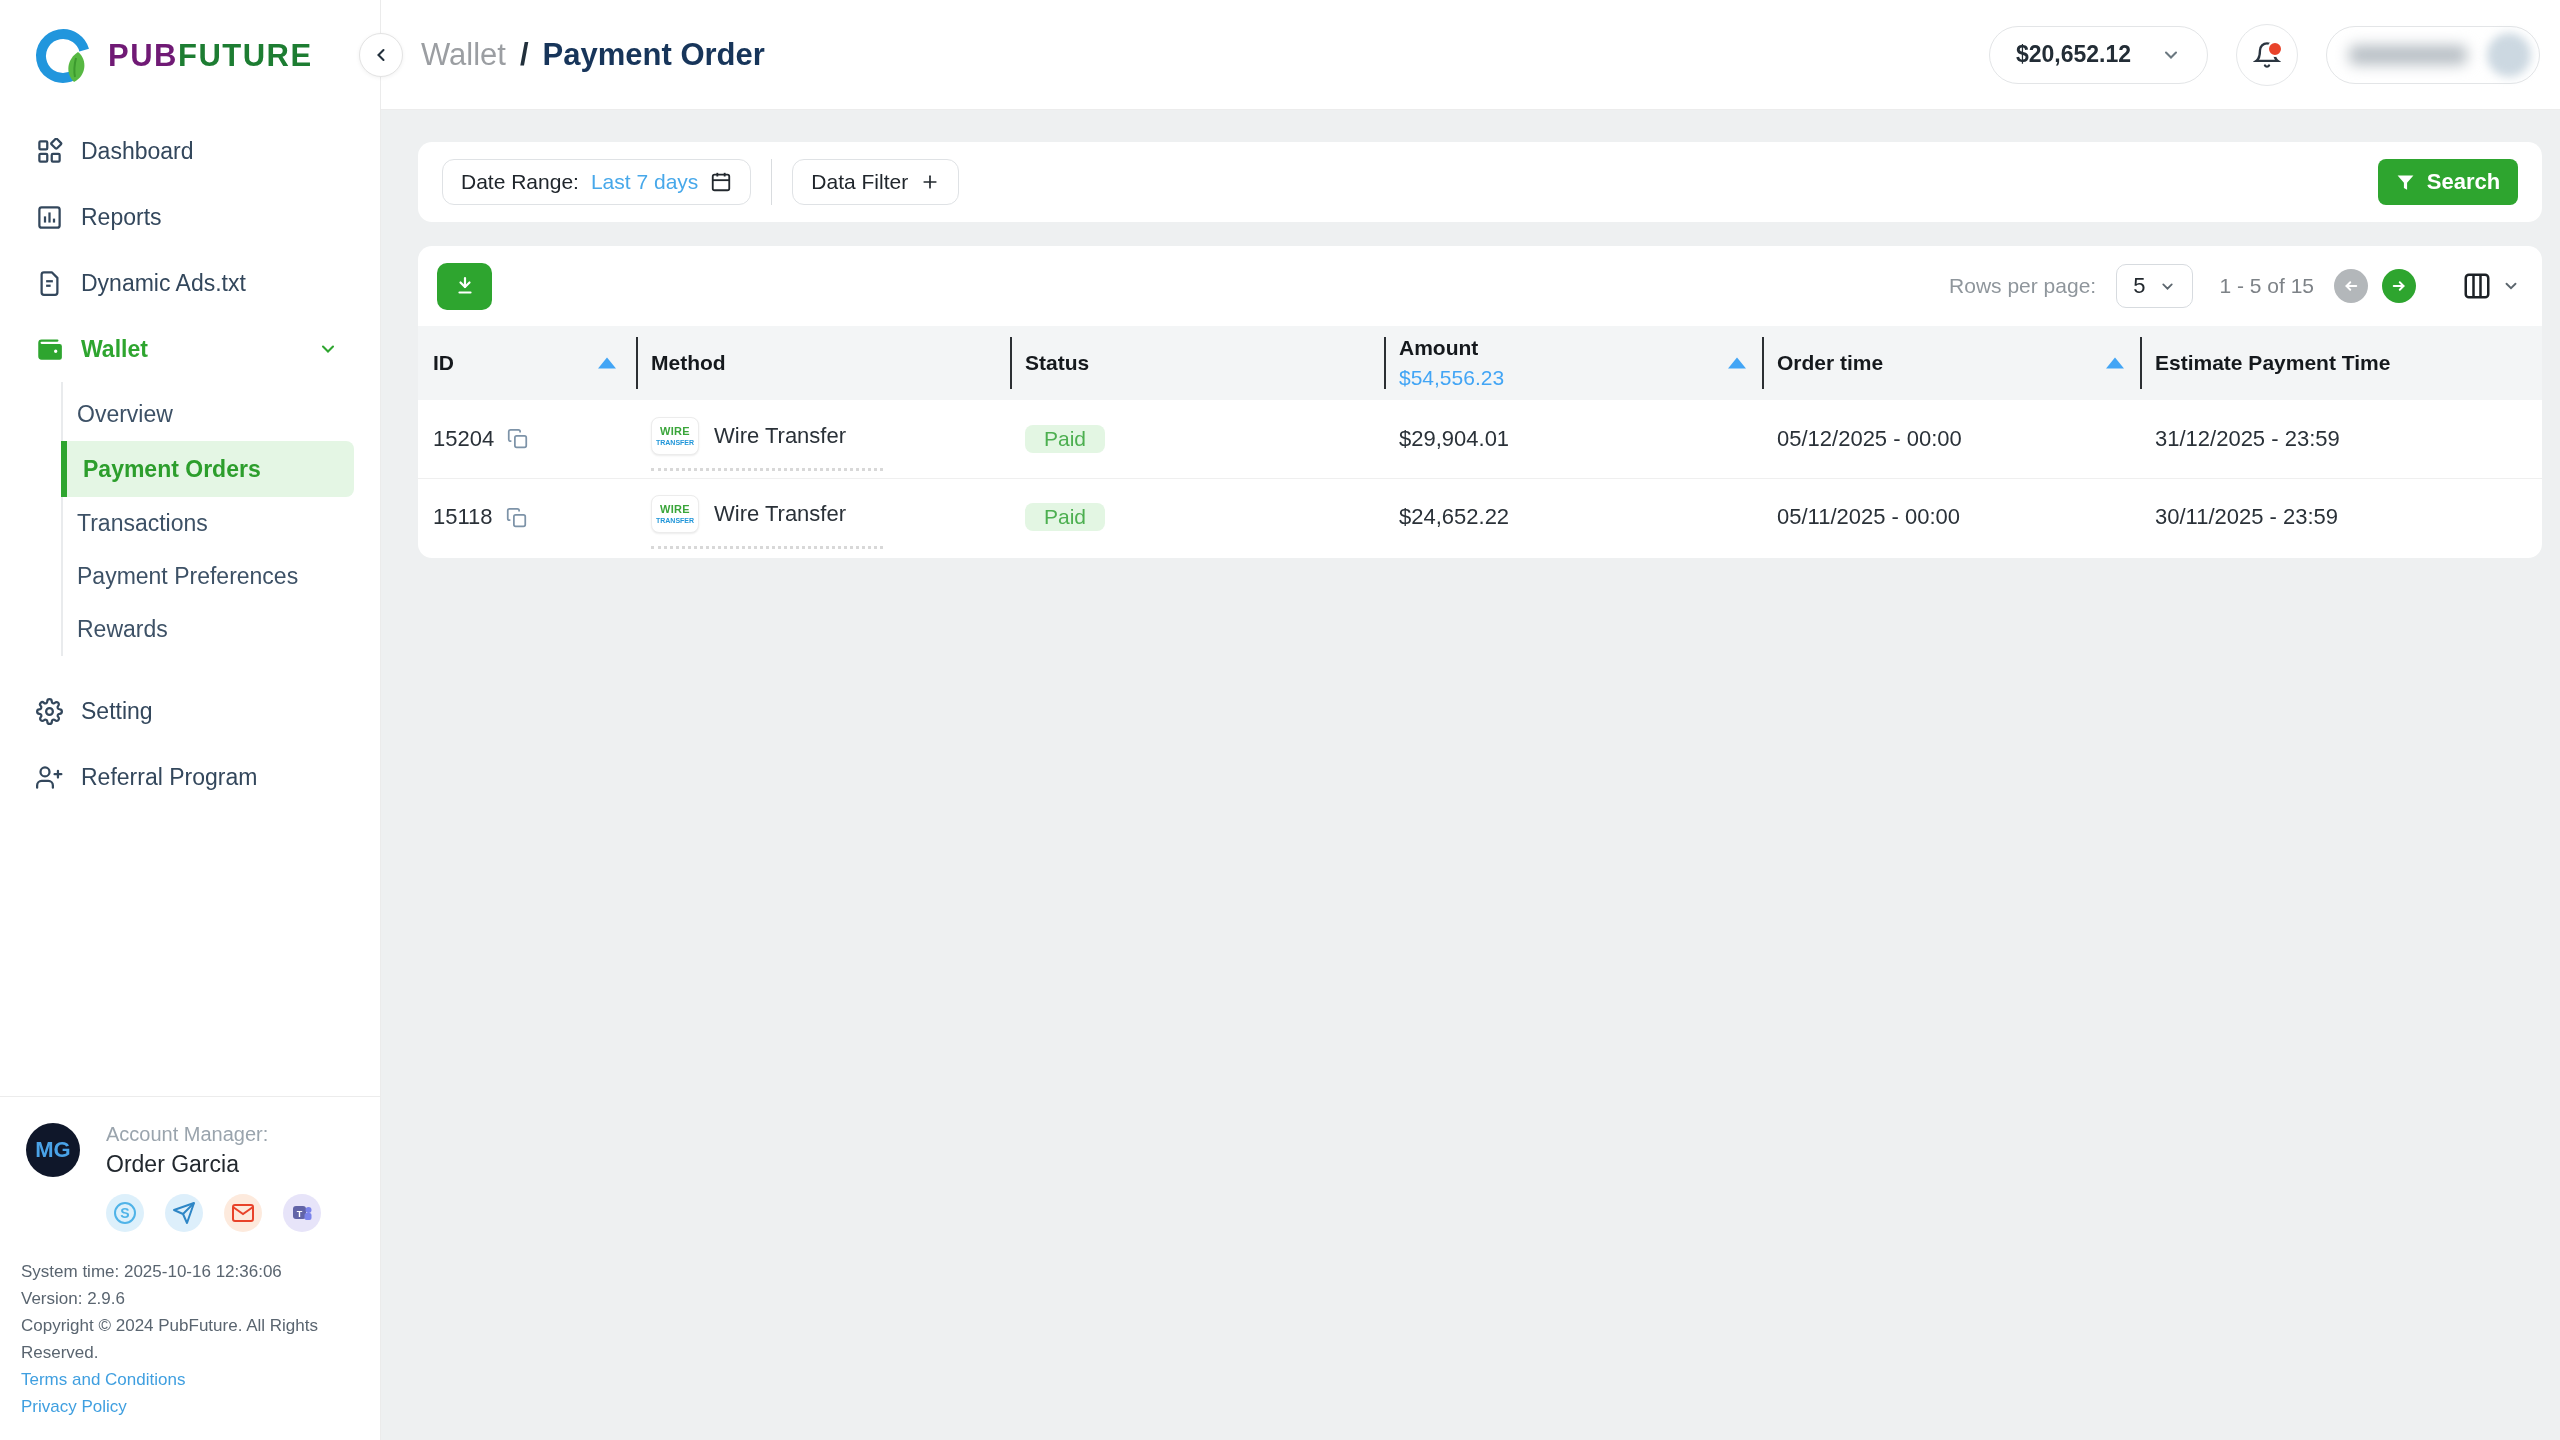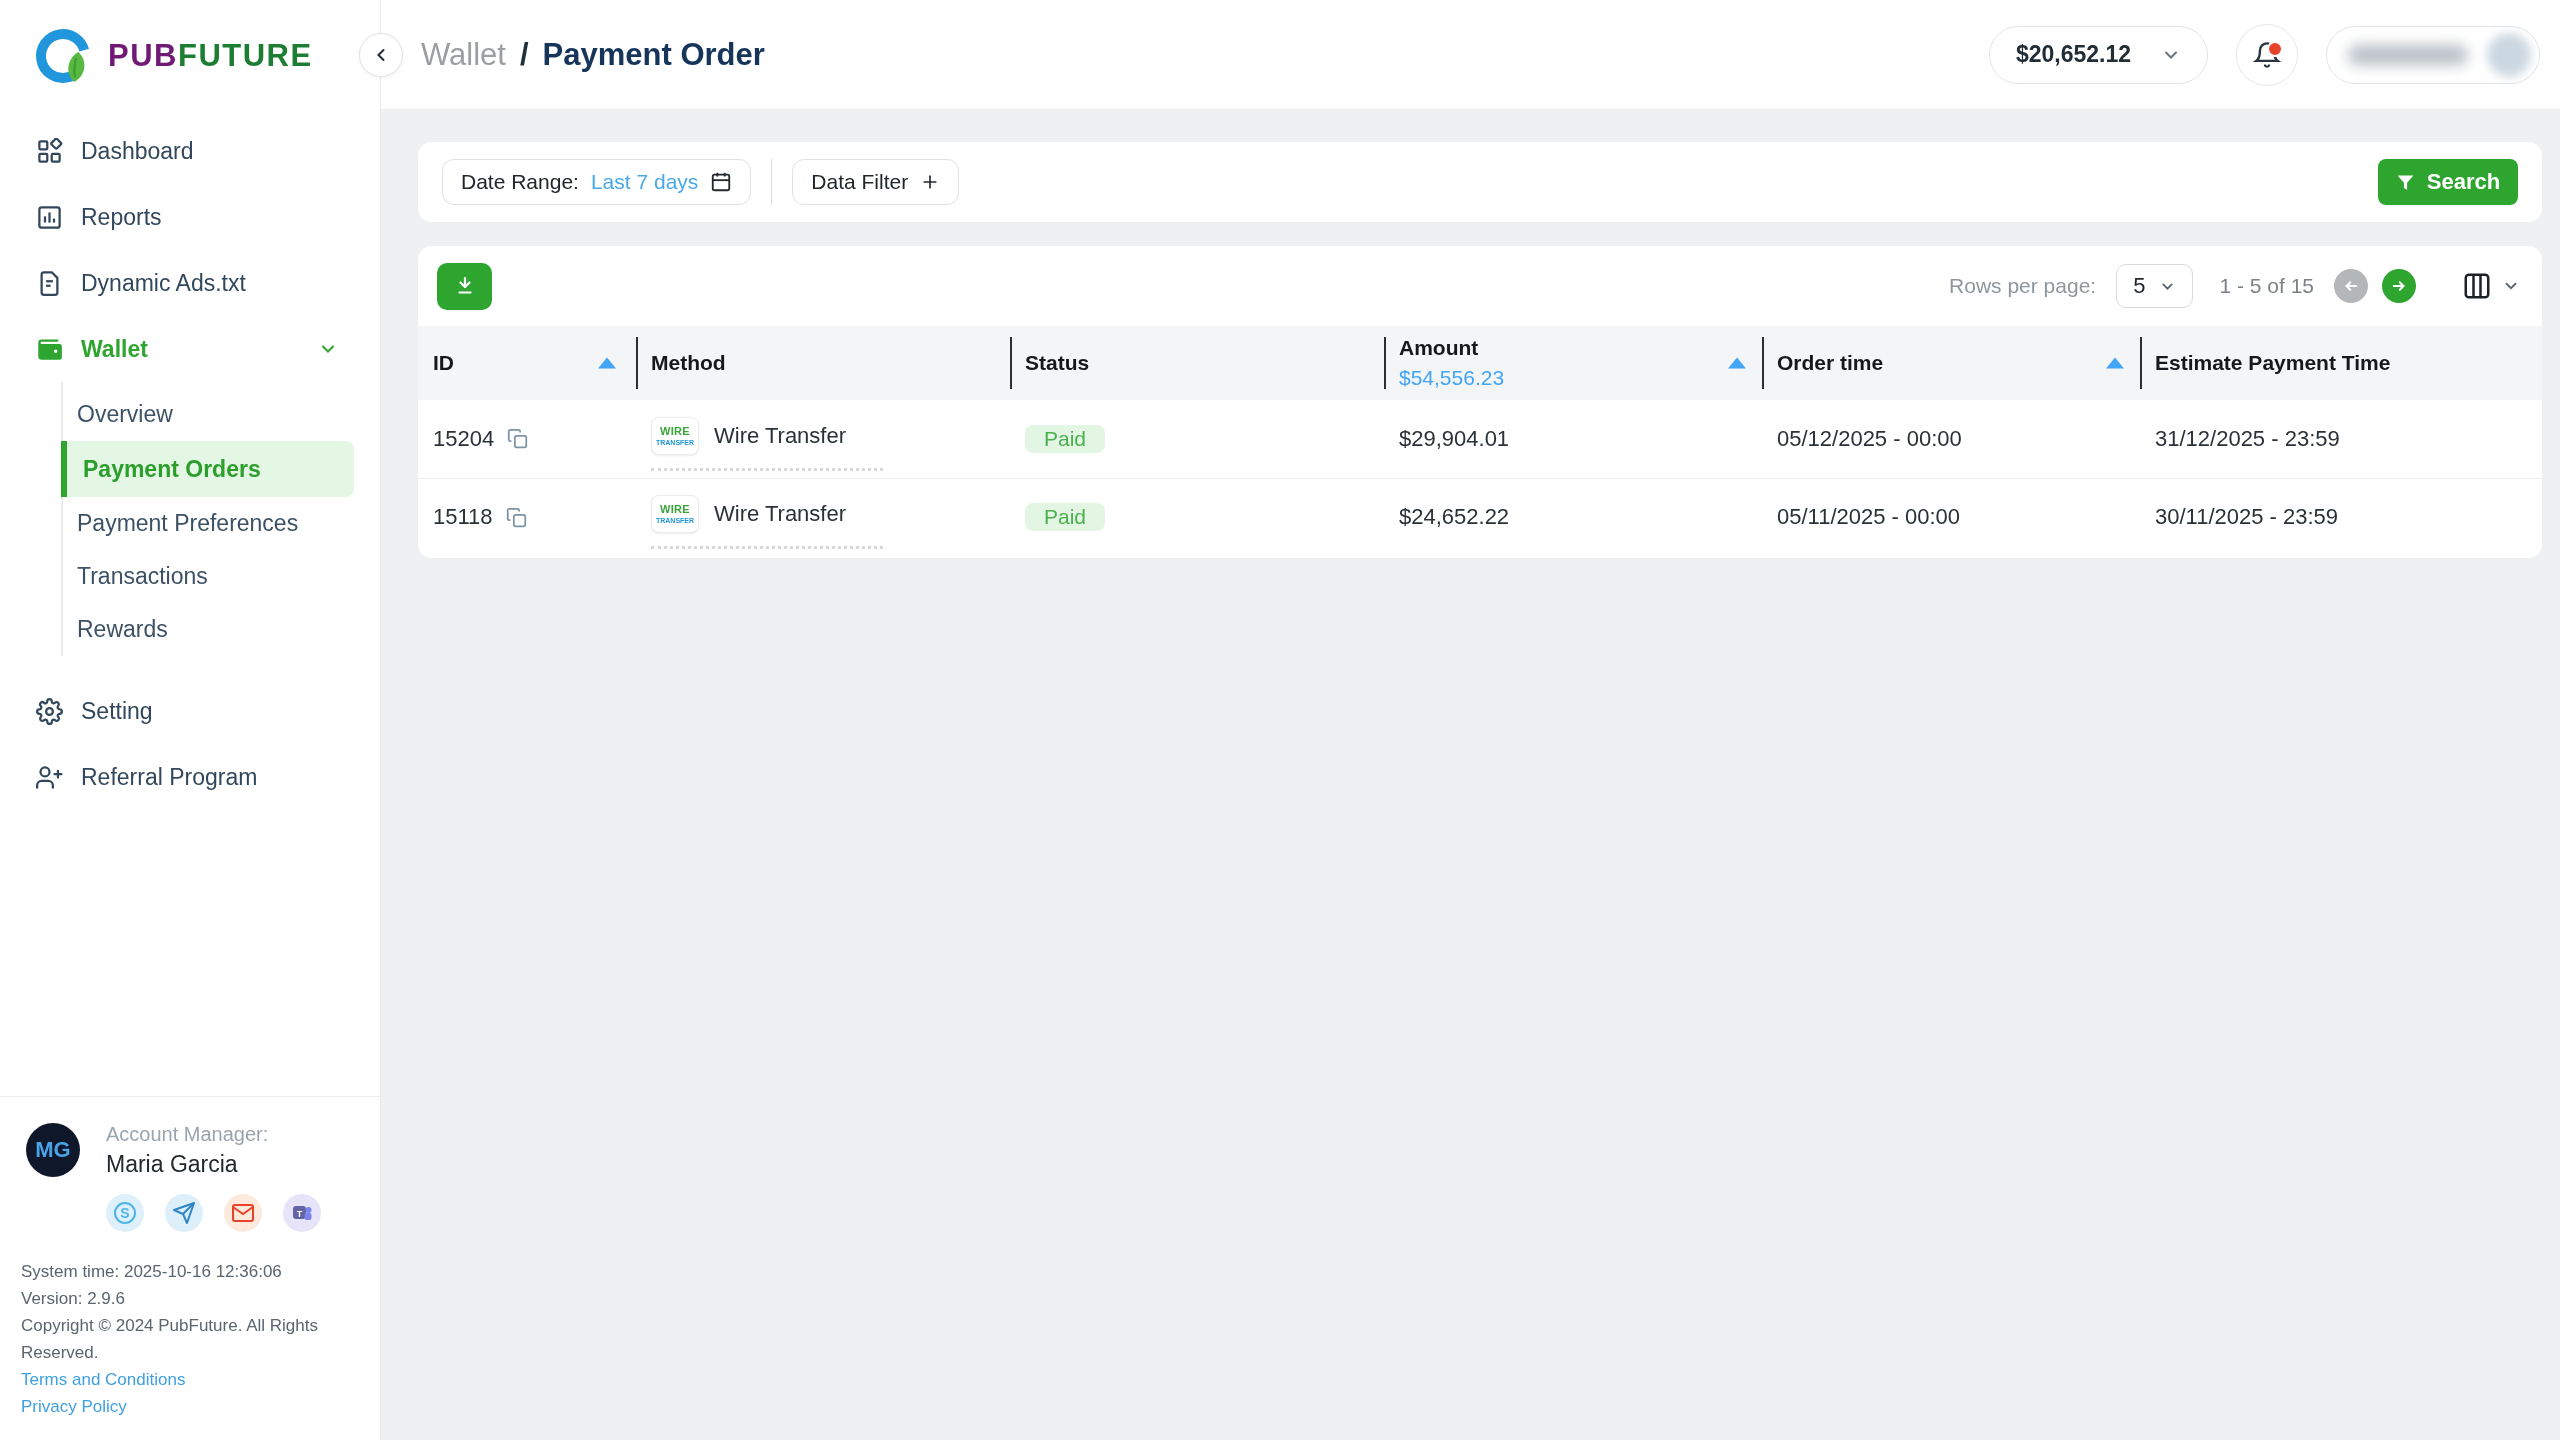--- a/index.html
+++ b/index.html
@@ -171,24 +171,24 @@
     </div>
 
     <div class="submenu">
       <div class="sub-item">
         <span>Overview</span>
       </div>
       <div class="sub-item active">
         <span>Payment Orders</span>
       </div>
       <div class="sub-item">
+        <span>Transactions</span>
+      </div>
+      <div class="sub-item">
         <span>Payment Preferences</span>
-      </div>
-      <div class="sub-item">
-        <span>Transactions</span>
       </div>
       <div class="sub-item">
         <span>Rewards</span>
       </div>
     </div>
 
     <div class="nav-bottom">
       <div class="nav-item">
         <svg class="nicon" viewBox="0 0 24 24" fill="none" stroke="currentColor" stroke-width="2">
           <circle cx="12" cy="12" r="3"></circle>
@@ -207,21 +207,21 @@
       </div>
     </div>
   </nav>
 
   <div class="sb-spacer"></div>
 
   <div class="acct">
     <div class="avatar">MG</div>
     <div>
       <div class="acct-label">Account Manager:</div>
-      <div class="acct-name">Maria Garcia</div>
+      <div class="acct-name">Order Garcia</div>
       <div class="contact-row">
         <div class="contact-btn c-skype">
           <svg width="24" height="24" viewBox="0 0 24 24">
               <circle cx="12" cy="12" r="10" fill="none" stroke="#4FB3E8" stroke-width="2"></circle>
               <text x="12" y="17" text-anchor="middle" font-size="14" font-weight="bold" fill="#4FB3E8" font-family="Liberation Sans, sans-serif">S</text>
             </svg>
         </div>
         <div class="contact-btn c-telegram">
           <svg width="24" height="24" viewBox="0 0 24 24" fill="none" stroke="#2E86C6" stroke-width="2" stroke-linejoin="round">
               <path d="M22 2L11 13"></path>

